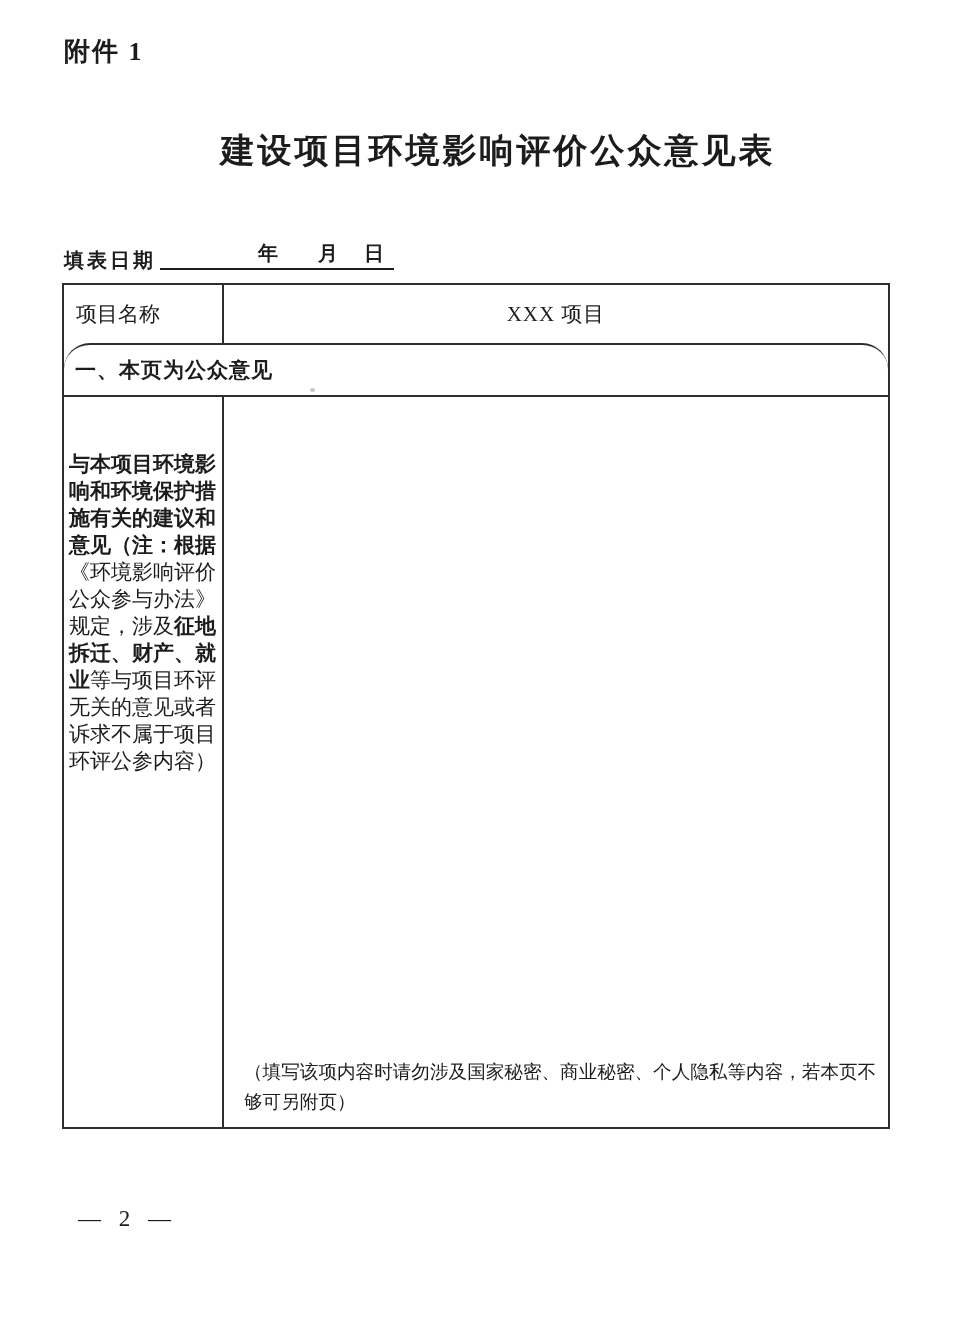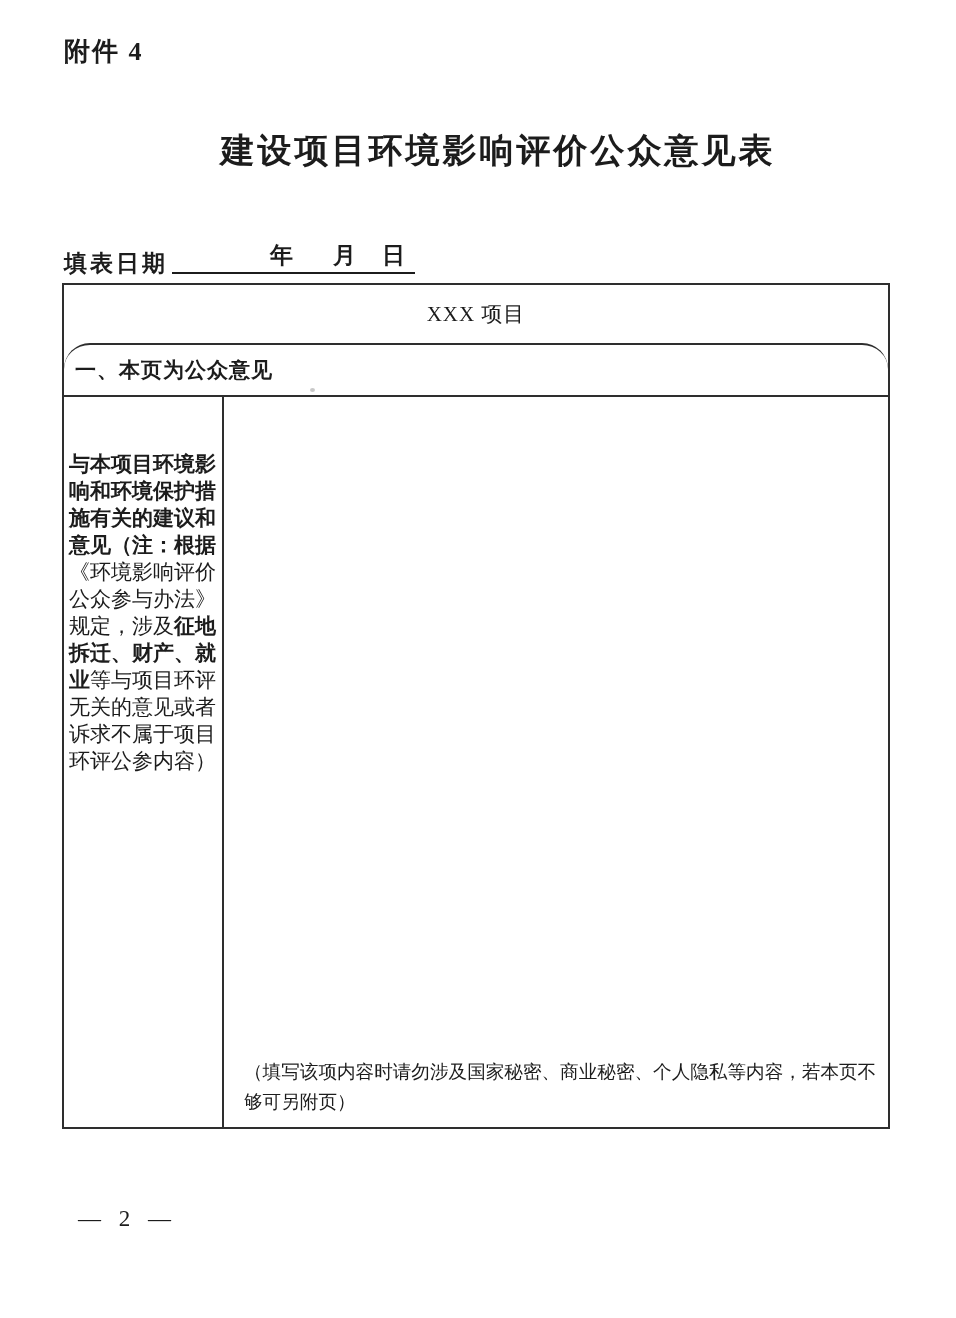--- a/index.html
+++ b/index.html
@@ -22,21 +22,21 @@
     position:absolute; left:64px; top:34px;
     font-size:26px; font-weight:bold; letter-spacing:2px;
   }
   .title{
     position:absolute; left:0; right:0; top:128px;
     text-align:center;
     font-size:34px; font-weight:bold; letter-spacing:3px;padding-left:40px;
   }
   .date-line{
     position:absolute; left:64px; top:240px;
-    font-size:23px; font-weight:bold;
+    font-size:20px; font-weight:bold;
     white-space:nowrap;
   }
   .date-label{ letter-spacing:3px; }
   .date-fill{
     display:inline-flex; align-items:flex-end;
     border-bottom:2px solid var(--ink);
     margin-left:4px;
     padding-bottom:1px;
   }
   .blank{ display:inline-block; height:1px; }
@@ -114,39 +114,42 @@
     position:absolute; left:310px; top:388px;
     width:5px; height:4px; border-radius:50%;
     background:#9a9a9a; opacity:.55;
   }
 </style>
 </head>
 <body>
 
 <div class="page">
 
-  <div class="attachment">附件 4</div>
+  <div class="attachment">附件 1</div>
 
   <div class="title">建设项目环境影响评价公众意见表</div>
 
   <div class="date-line">
     <span class="date-label">填表日期</span><span class="date-fill">
         <span class="blank blank-year"></span>
         <span class="date-unit">年</span>
         <span class="blank blank-month"></span>
         <span class="date-unit">月</span>
         <span class="blank blank-day"></span>
         <span class="date-unit">日</span>
         <span class="blank blank-end"></span>
       </span>
   </div>
 
   <div class="form-table">
 
     <div class="row row-project">
+      <div class="cell cell-label">
+        <span>项目名称</span>
+      </div>
       <div class="cell cell-value">
         <span>XXX 项目</span>
       </div>
     </div>
 
     <div class="row row-section">
       <span>一、本页为公众意见</span>
     </div>
 
     <div class="row row-opinion">

